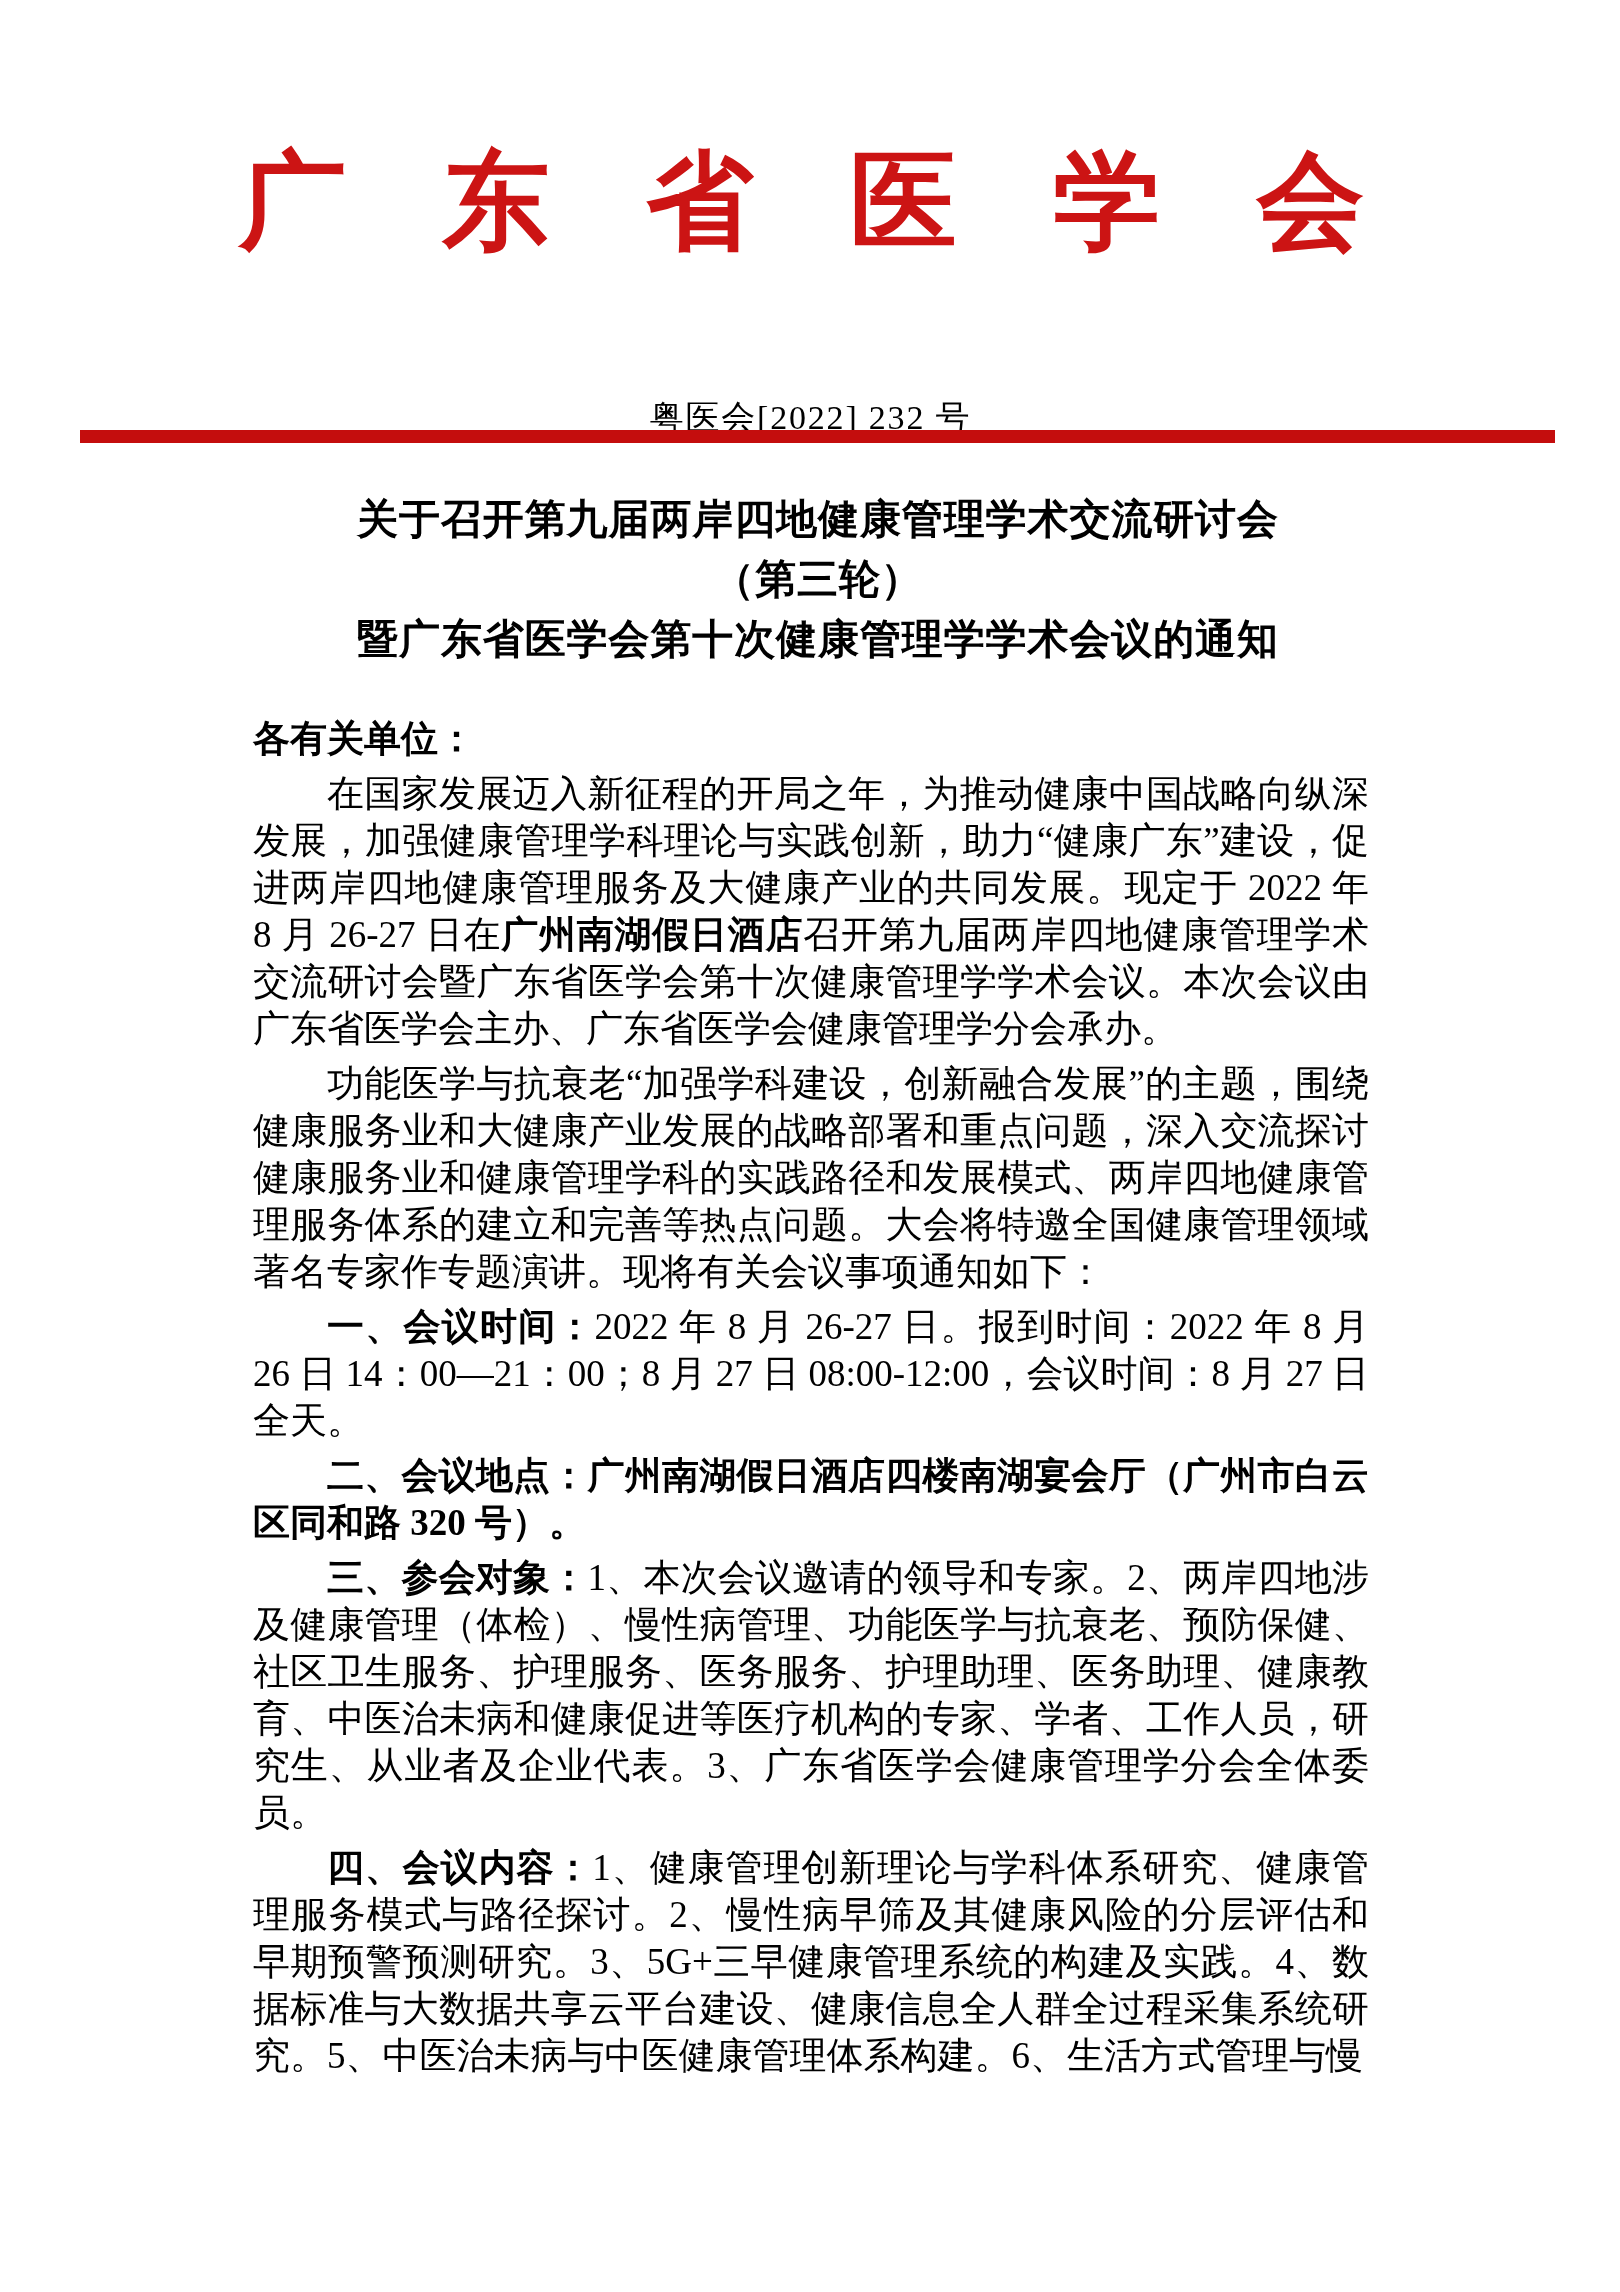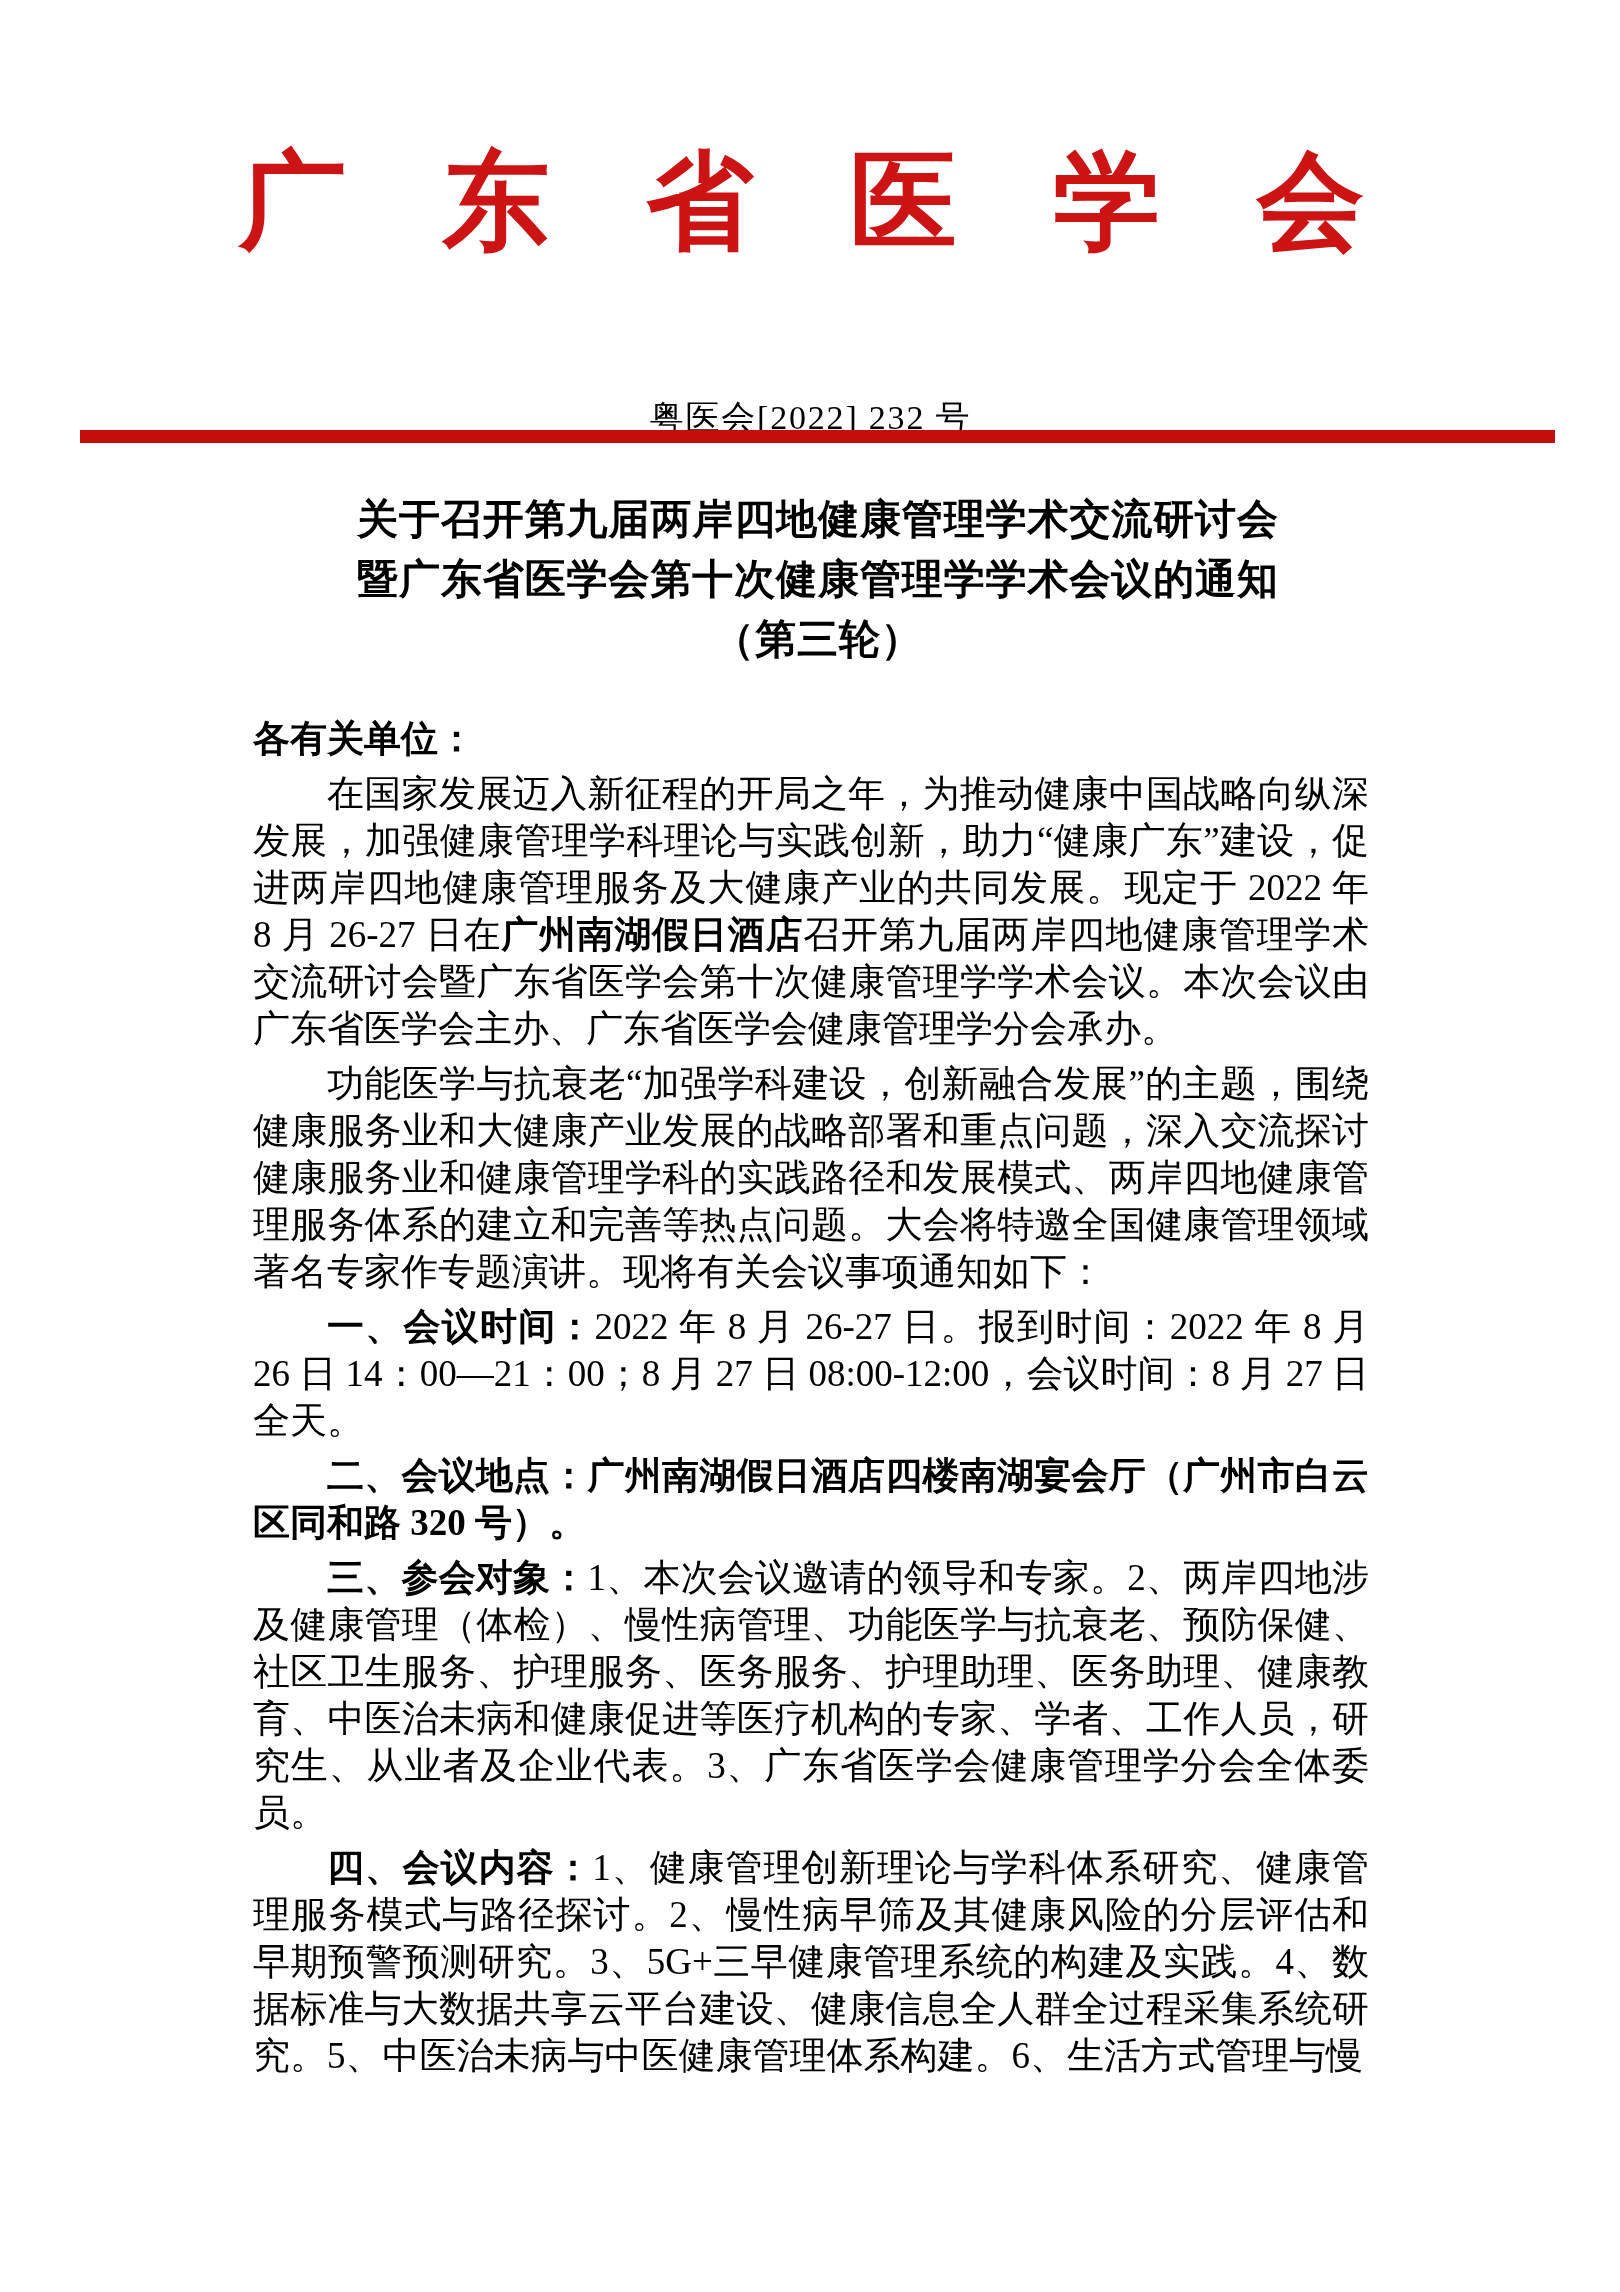--- a/index.html
+++ b/index.html
@@ -79,22 +79,22 @@
       <span>学</span>
       <span>会</span>
     </div>
 
   <div class="doc-number">粤医会[2022] 232 号</div>
 
   <div class="red-rule" style="background: rgb(196, 13, 13);"></div>
 
   <div class="notice-title" id="notice-title">
       <div>关于召开第九届两岸四地健康管理学术交流研讨会</div>
+      <div>（第三轮）</div>
       <div>暨广东省医学会第十次健康管理学学术会议的通知</div>
-      <div>（第三轮）</div>
     </div>
 
   <div class="body-block">
     <p class="salutation">各有关单位：</p>
     <div id="paragraphs">
         <p class="indent"><span>在国家发展迈入新征程的开局之年，为推动健康中国战略向纵深发展，加强健康管理学科理论与实践创新，助力“健康广东”建设，促进两岸四地健康管理服务及大健康产业的共同发展。现定于 2022 年 8 月 26-27 日在</span><span class="run-bold">广州南湖假日酒店</span><span>召开第九届两岸四地健康管理学术交流研讨会暨广东省医学会第十次健康管理学学术会议。本次会议由广东省医学会主办、广东省医学会健康管理学分会承办。</span></p>
         <p class="indent"><span>功能医学与抗衰老“加强学科建设，创新融合发展”的主题，围绕健康服务业和大健康产业发展的战略部署和重点问题，深入交流探讨健康服务业和健康管理学科的实践路径和发展模式、两岸四地健康管理服务体系的建立和完善等热点问题。大会将特邀全国健康管理领域著名专家作专题演讲。现将有关会议事项通知如下：</span></p>
         <p class="indent"><span class="run-bold">一、会议时间：</span><span>2022 年 8 月 26-27 日。报到时间：2022 年 8 月 26 日 14：00—21：00；8 月 27 日 08:00-12:00，会议时间：8 月 27 日全天。</span></p>
         <p class="indent"><span class="run-bold">二、会议地点：广州南湖假日酒店四楼南湖宴会厅（广州市白云区同和路 320 号）。</span></p>
         <p class="indent"><span class="run-bold">三、参会对象：</span><span>1、本次会议邀请的领导和专家。2、两岸四地涉及健康管理（体检）、慢性病管理、功能医学与抗衰老、预防保健、社区卫生服务、护理服务、医务服务、护理助理、医务助理、健康教育、中医治未病和健康促进等医疗机构的专家、学者、工作人员，研究生、从业者及企业代表。3、广东省医学会健康管理学分会全体委员。</span></p>

